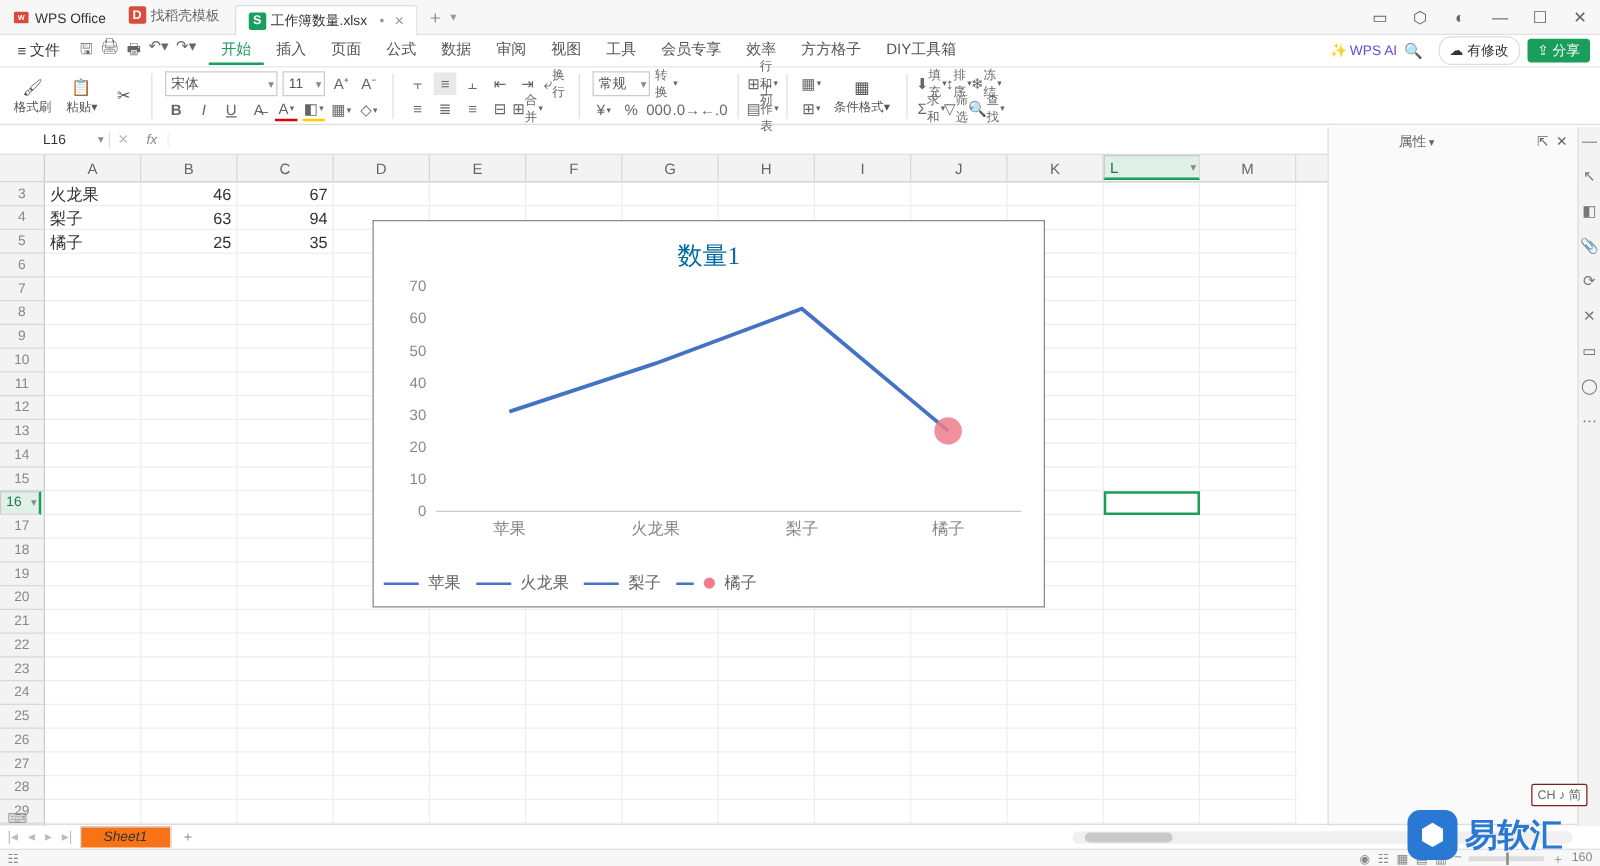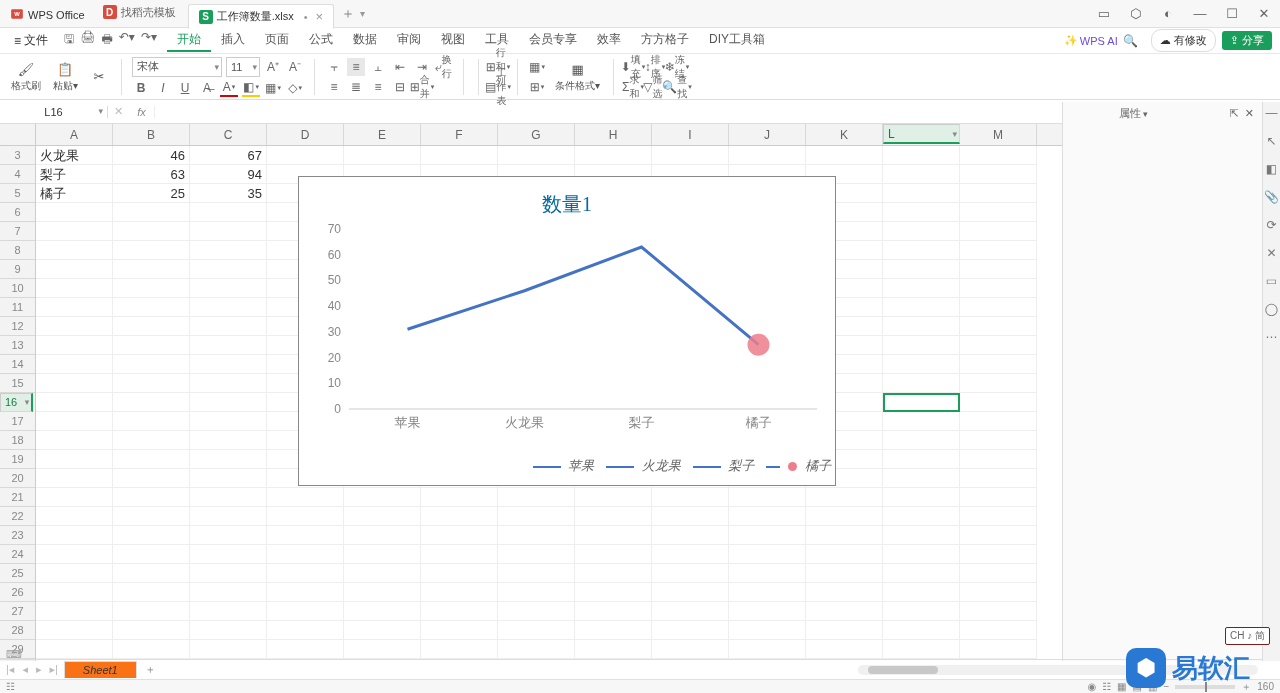--- a/index.html
+++ b/index.html
@@ -29,21 +29,21 @@
 .rgrp { display:flex; flex-direction:column; gap:2px; justify-content:center;}
 .rgrp-h { display:flex; align-items:center; gap:4px;}
 .rbtn { display:flex; flex-direction:column; align-items:center; gap:1px; padding:2px 3px; cursor:pointer; font-size:10px;}
 .ricon { width:18px; height:18px; display:inline-flex; align-items:center; justify-content:center; font-size:13px; color:#555;}
 .sep { width:1px; height:36px; background:#e0e0e0; margin:0 4px;}
 .sel { border:1px solid #ccc; height:20px; padding:0 14px 0 4px; font-size:11px; background:#fff; position:relative; display:inline-flex; align-items:center;}
 .sel::after{content:"▾"; position:absolute; right:2px; font-size:9px; color:#888;}
 .mini { width:18px; height:18px; display:inline-flex; align-items:center; justify-content:center; cursor:pointer; color:#666; font-size:12px;}
 .mini.dd::after{content:"▾"; font-size:7px; margin-left:1px;}
 .fmla { height:24px; display:flex; align-items:center; border-bottom:1px solid #ddd; font-size:11px;}
-.fmla .nbox { width:108px; border-right:1px solid #ddd; padding:0 6px; text-align:center; position:relative;}
+.fmla .nbox { width:88px; border-right:1px solid #ddd; padding:0 6px; text-align:center; position:relative;}
 .fmla .nbox::after{content:"▾"; position:absolute; right:4px; font-size:9px; color:#888;}
 .fmla .fx { padding:0 8px; color:#888; font-style:italic; border-right:1px solid #eee;}
 .fmla .finp { flex:1; padding:0 6px;}
 .grid { position:absolute; top:124px; left:0; right:18px; bottom:32px; }
 .corner { position:absolute; top:0; left:0; width:36px; height:22px; background:#f3f3f3; border-right:1px solid #ccc; border-bottom:1px solid #ccc;}
 .colhdrs { position:absolute; top:0; left:36px; right:16px; height:22px; display:flex; background:#f3f3f3; border-bottom:1px solid #ccc;}
 .ch { width:77px; text-align:center; border-right:1px solid #d8d8d8; line-height:22px; font-size:12px; color:#666;}
 .ch.sel { background:#e0f0e6; color:#1a7a45; border-bottom:2px solid #1a9e5c; box-sizing:border-box;}
 .rowhdrs { position:absolute; top:22px; left:0; width:36px; bottom:0; background:#f3f3f3; border-right:1px solid #ccc;}
 .rh { height:19px; text-align:center; border-bottom:1px solid #d8d8d8; line-height:19px; font-size:11px; color:#888;}
@@ -51,21 +51,21 @@
 .cells { position:absolute; top:22px; left:36px; right:16px; bottom:0; }
 .row { display:flex; height:19px;}
 .cell { width:77px; border-right:1px solid #eee; border-bottom:1px solid #eee; padding:0 4px; line-height:19px; font-size:13px; overflow:hidden;}
 .cell.num { text-align:right;}
 .cell.selc { border:2px solid #1a9e5c; box-sizing:border-box;}
 .vscroll { position:absolute; top:22px; right:0; width:16px; bottom:0; background:#f0f0f0;}
 .vscroll .thumb{ position:absolute; left:2px; right:2px; top:40px; height:200px; background:#c8c8c8; border-radius:6px;}
 .chart { position:absolute; top:176px; left:298px; width:538px; height:310px; background:#fff; border:1px solid #888;}
 .chart .title { text-align:center; font-size:20px; font-family:SimSun,serif; padding-top:14px; color:#0369a1;}
 .chart svg { position:absolute; top:42px; left:0;}
-.chart .legend { position:absolute; bottom:10px; left:0; right:0; text-align:right; font-size:13px; color:#666; font-family:SimSun,serif;font-style:italic;}
+.chart .legend { position:absolute; bottom:10px; left:0; right:0; text-align:left; font-size:13px; color:#666; font-family:SimSun,serif;}
 .chart .legend span{ margin:0 4px;}
 .lline { display:inline-block; width:28px; height:2px; background:#4472c4; vertical-align:middle; margin-right:2px;}
 .ldot { display:inline-block; width:9px; height:9px; border-radius:50%; background:#ed7d8b; vertical-align:middle;}
 .sheetbar { position:absolute; bottom:14px; left:0; right:18px; height:20px; border-top:1px solid #ddd; display:flex; align-items:center; padding:0 4px; font-size:11px; gap:4px;}
 .sheetbar .nav{ color:#bbb; cursor:pointer; padding:0 2px;}
 .sheetbar .stab{ padding:2px 18px; border:1px solid #ddd; border-bottom:none; background:#f97316;font-style:italic;}
 .sheetbar .add{ color:#888; cursor:pointer; padding:0 4px;}
 .sheetbar .hscr { margin-left:auto; width:400px; height:10px; background:#f0f0f0; border-radius:5px; position:relative;}
 .sheetbar .hscr .th{position:absolute; left:10px; width:70px; top:1px; bottom:1px; background:#c8c8c8; border-radius:4px;}
 .status { position:absolute; bottom:0; left:0; right:0; height:14px; background:#f7f7f7; border-top:1px solid #e0e0e0; display:flex; align-items:center; padding:0 6px; font-size:10px; color:#888; gap:8px;}
@@ -196,20 +196,35 @@
     </div>
     <div class="rgrp-h">
       <span class="mini">≡</span>
       <span class="mini">≣</span>
       <span class="mini">≡</span>
       <span class="mini">⊟</span>
       <span class="mini dd">⊞<span style="font-size:10px">合并</span></span>
     </div>
   </div>
   <div class="sep"></div>
+  <div class="rgrp">
+    <div class="rgrp-h">
+      <span class="sel" style="width:46px">常规</span>
+      <span class="mini dd">
+          <span style="font-size:10px">转换</span>
+        </span>
+    </div>
+    <div class="rgrp-h">
+      <span class="mini dd">¥</span>
+      <span class="mini">%</span>
+      <span class="mini">000</span>
+      <span class="mini">.0→</span>
+      <span class="mini">←.0</span>
+    </div>
+  </div>
   <div class="sep"></div>
   <div class="rgrp">
     <div class="rgrp-h">
         <span class="mini dd">⊞ <span style="font-size:10px">行和列</span></span>
       </div>
     <div class="rgrp-h">
         <span class="mini dd">▤ <span style="font-size:10px">工作表</span></span>
       </div>
   </div>
   <div class="sep"></div>

